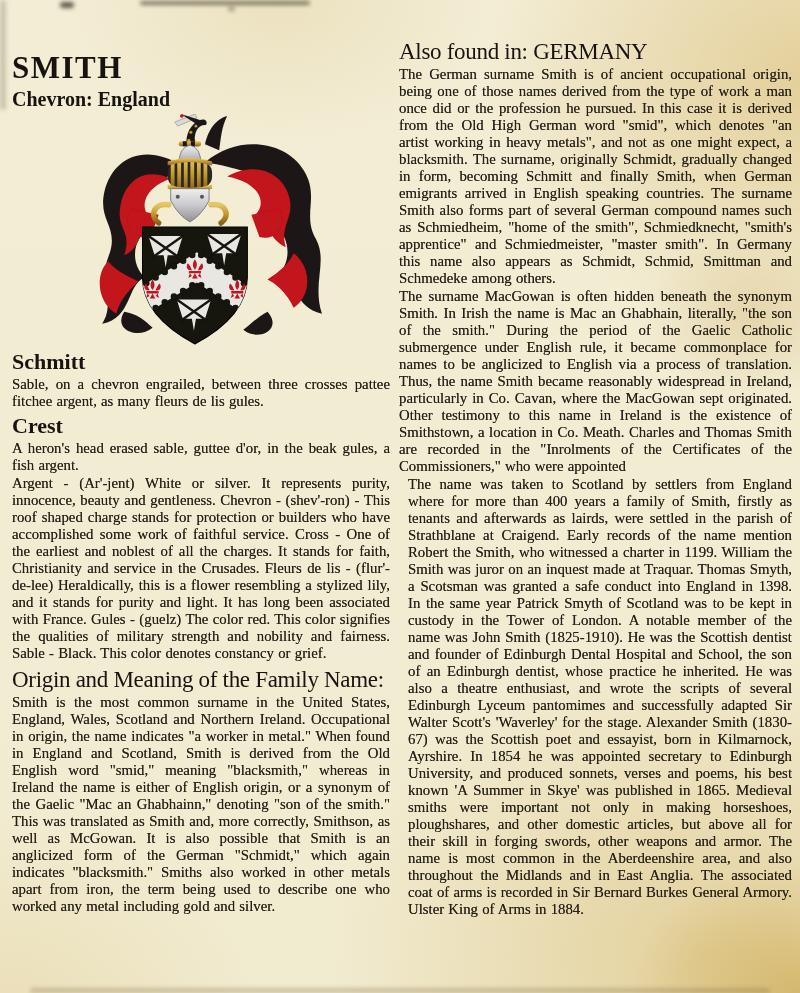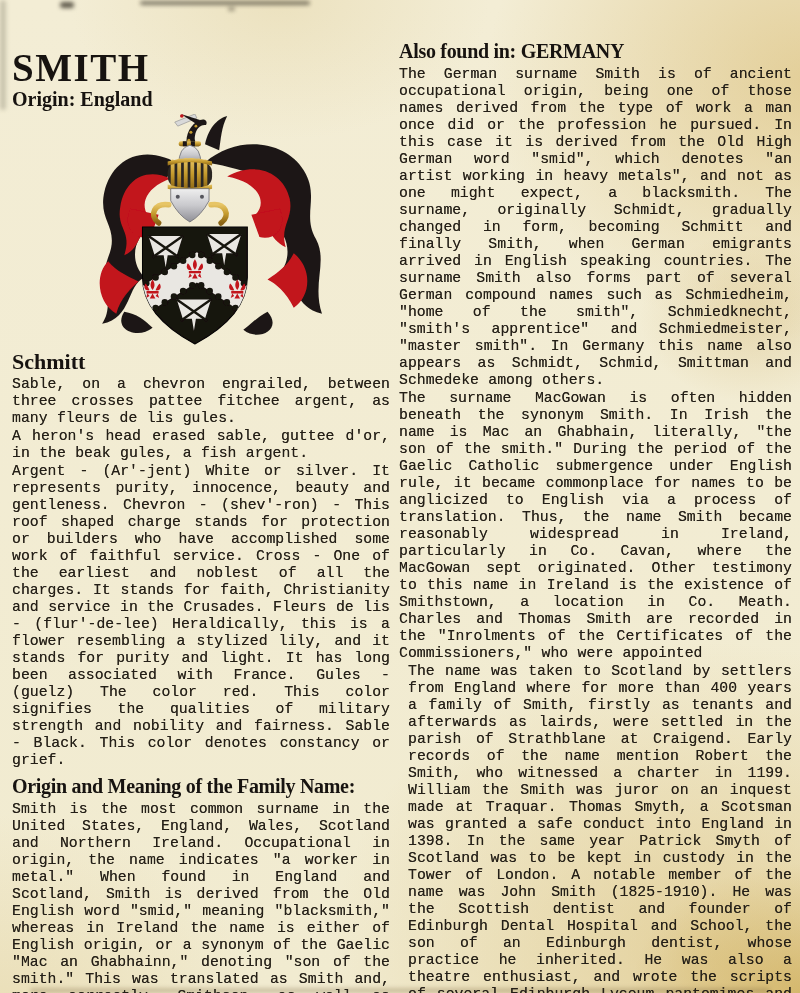--- a/index.html
+++ b/index.html
@@ -23,51 +23,50 @@
   .smudge.s1{left:60px;top:2px;width:14px;height:6px;}
   .smudge.s2{left:140px;top:1px;width:170px;height:4px;opacity:.8;}
   .smudge.s3{left:228px;top:7px;width:7px;height:4px;opacity:.6;}
   .smudge.s4{left:0;top:0;width:6px;height:110px;background:rgba(90,85,70,.28);}
   .smudge.s5{left:30px;bottom:0;width:740px;height:5px;background:rgba(120,100,55,.30);filter:blur(2px);}
 
   .col{position:absolute;color:#241f17;}
   .col-left{left:12px;top:50px;width:378px;}
   .col-right{left:399px;top:38px;width:393px;}
 
-  .title{font-size:39px;font-weight:bold;letter-spacing:1.5px;line-height:36px;margin:0;color:#171310;}
+  .title{font-size:31px;font-weight:bold;letter-spacing:1.5px;line-height:36px;margin:0;color:#171310;}
   .subtitle{font-size:20px;font-weight:bold;line-height:26px;margin:0;color:#171310;}
 
   .coa{display:block;margin:2px 0 0 74px;}
 
   .h-sec{font-size:22px;font-weight:bold;line-height:26px;margin:3px 0 1px;white-space:nowrap;color:#171310;}
-  .h-big{font-size:20px;font-weight:bold;line-height:27px;margin:4px 0 1px;white-space:nowrap;letter-spacing:-0.3px;color:#171310;}
+  .h-big{font-size:23px;font-weight:normal;line-height:27px;margin:4px 0 1px;white-space:nowrap;letter-spacing:-0.3px;color:#171310;}
   .col-right .h-big{margin-top:0;}
   .col-right .h-big + .body{margin-top:1px;}
   .body{
     font-size:14.8px;line-height:17px;margin:1px 0 0;
     text-align:justify;text-justify:inter-word;word-spacing:0.5px;
     text-shadow:0 0 .6px rgba(40,35,28,.75);
-    font-family:Liberation Mono, monospace;
   }
   .indented{margin-left:9px;}
 </style>
 </head>
 <body>
 
 <div class="page">
 
   <div class="smudge s1"></div>
   <div class="smudge s2"></div>
   <div class="smudge s3"></div>
   <div class="smudge s4"></div>
   <div class="smudge s5"></div>
 
   <div class="col col-left">
     <h1 class="title">SMITH</h1>
-    <h2 class="subtitle">Origin: England</h2>
+    <h2 class="subtitle">Chevron: England</h2>
 
     <svg class="coa" width="238" height="232" viewBox="0 0 236 230" aria-hidden="true">
       <defs>
         <linearGradient id="steel" x1="0" y1="0" x2="0" y2="1">
           <stop offset="0" stop-color="#efefef"></stop>
             <stop offset=".5" stop-color="#c9c9cd"></stop>
             <stop offset="1" stop-color="#8f8f96"></stop>
         </linearGradient>
         <linearGradient id="goldg" x1="0" y1="0" x2="0" y2="1">
           <stop offset="0" stop-color="#e7c566"></stop>
@@ -194,20 +193,21 @@
               </g>
             </g>
           </g>
         </g>
       </g>
     </svg>
 
     <h3 class="h-sec">Schmitt</h3>
     <p class="body">Sable, on a chevron engrailed, between three crosses pattee fitchee argent, as many fleurs de lis gules.</p>
 
+    <h3 class="h-sec">Crest</h3>
     <p class="body">A heron's head erased sable, guttee d'or, in the beak gules, a fish argent.</p>
 
     <p class="body">Argent - (Ar'-jent) White or silver. It represents purity, innocence, beauty and gentleness. Chevron - (shev'-ron) - This roof shaped charge stands for protection or builders who have accomplished some work of faithful service. Cross - One of the earliest and noblest of all the charges. It stands for faith, Christianity and service in the Crusades. Fleurs de lis - (flur'-de-lee) Heraldically, this is a flower resembling a stylized lily, and it stands for purity and light. It has long been associated with France. Gules - (guelz) The color red. This color signifies the qualities of military strength and nobility and fairness. Sable - Black. This color denotes constancy or grief.</p>
 
     <h3 class="h-big">Origin and Meaning of the Family Name:</h3>
     <p class="body">Smith is the most common surname in the United States, England, Wales, Scotland and Northern Ireland. Occupational in origin, the name indicates "a worker in metal." When found in England and Scotland, Smith is derived from the Old English word "smid," meaning "blacksmith," whereas in Ireland the name is either of English origin, or a synonym of the Gaelic "Mac an Ghabhainn," denoting "son of the smith." This was translated as Smith and, more correctly, Smithson, as well as McGowan. It is also possible that Smith is an anglicized form of the German "Schmidt," which again indicates "blacksmith." Smiths also worked in other metals apart from iron, the term being used to describe one who worked any metal including gold and silver.</p>
   </div>
 
   <div class="col col-right">
     <h3 class="h-big">Also found in: GERMANY</h3>

